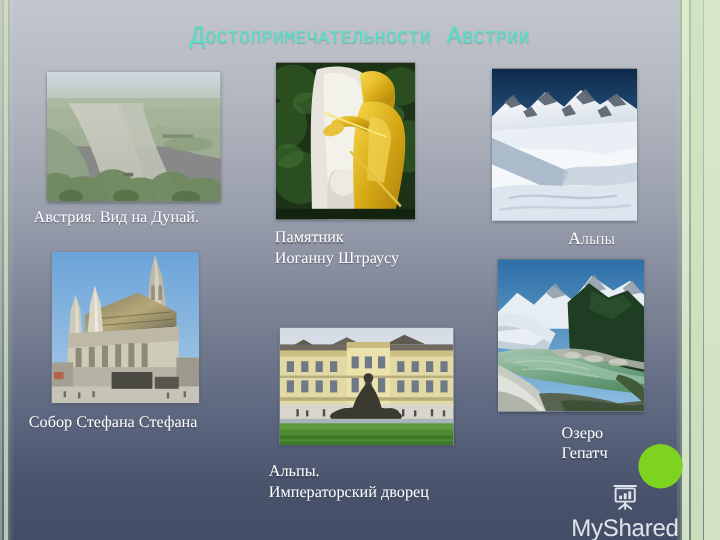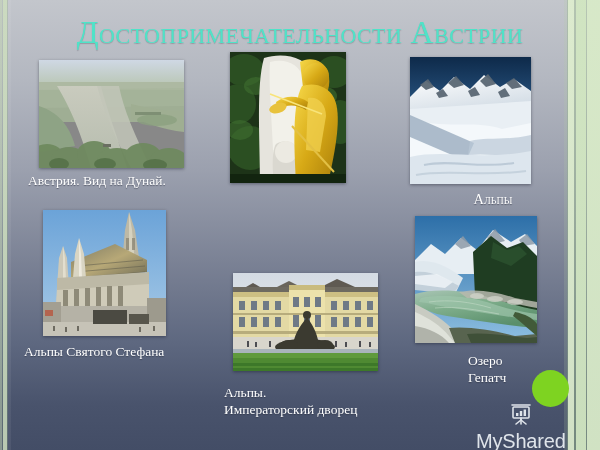--- a/index.html
+++ b/index.html
@@ -49,28 +49,29 @@
         rgba(170,198,155,0.5) 22px,
         rgba(170,198,155,0.5) 23px,
         rgba(216,234,200,0.95) 23px,
         rgba(216,234,200,0.95) 36px);
   }
 
   
   .title {
     position: absolute;
     left: 0; right: 0;
-    top: 14px;
+    top: 20px;
     text-align: center;
     color: #4fe3c8;
-    font-size: 32px;
+    font-size: 21px;
     font-variant: small-caps;
     letter-spacing: 0.4px;
     text-shadow: 0 1px 1px rgba(80,80,90,0.35);
     white-space: nowrap;
+    font-family: Liberation Mono, monospace;
   }
 
   
   .photo {
     position: absolute;
     overflow: hidden;
     box-shadow: 0 1px 3px rgba(20,25,40,0.45);
     background: #888;
   }
   .photo > svg { display: block; width: 100%; height: 100%; }
@@ -194,20 +195,22 @@
       <circle cx="86" cy="24" r="13" fill="url(#gold)"></circle>
       <path d="M72 34 C84 30 98 34 104 46 C112 62 106 96 98 131 L66 131 C64 96 62 52 72 34 Z" fill="url(#gold)"></path>
       <path d="M78 46 C88 44 96 52 96 64 L90 100 L76 98 Z" fill="#f0cf4e" opacity="0.8"></path>
       <path d="M46 50 C56 42 70 44 78 50 L76 58 C66 52 56 52 48 58 Z" fill="url(#gold)"></path>
       <ellipse cx="48" cy="56" rx="9" ry="5" fill="#e8c23c" transform="rotate(-18 48 56)"></ellipse>
       <path d="M40 42 L92 62" stroke="#f8e47a" stroke-width="1.6" fill="none"></path>
       <path d="M62 74 L104 120" stroke="#e3c044" stroke-width="2" fill="none"></path>
       <rect x="0" y="122" width="116" height="9" fill="#12240f"></rect>
     </svg>
   </div>
+  <div class="caption" style="left:229px; top:190px; width:160px;">Памятник
+Иоганну Штраусу</div>
 
   <div class="photo" style="left:410px; top:57px; width:121px; height:127px;">
     <svg viewBox="0 0 121 127" preserveAspectRatio="none">
       <defs>
         <linearGradient id="alp-sky" x1="0" y1="0" x2="0" y2="1">
           <stop offset="0" stop-color="#0e2a4a"></stop>
             <stop offset="1" stop-color="#27537f"></stop>
         </linearGradient>
         <linearGradient id="alp-snow" x1="0" y1="0" x2="0.4" y2="1">
           <stop offset="0" stop-color="#ffffff"></stop>
@@ -294,21 +297,21 @@
       <g fill="#6d6a60">
         <rect x="10" y="116" width="2" height="5"></rect>
         <rect x="22" y="117" width="2" height="5"></rect>
         <rect x="34" y="116" width="2" height="5"></rect>
         <rect x="96" y="117" width="2" height="5"></rect>
         <rect x="110" y="116" width="2" height="5"></rect>
       </g>
       <rect x="2" y="100" width="8" height="6" fill="#b8553d" opacity="0.8"></rect>
     </svg>
   </div>
-  <div class="caption" style="left:24px; top:344px; width:210px;">Альпы Святого Стефана</div>
+  <div class="caption" style="left:24px; top:344px; width:210px;">Собор Стефана Стефана</div>
 
   <div class="photo" style="left:233px; top:273px; width:145px; height:98px;">
     <svg viewBox="0 0 145 98" preserveAspectRatio="none">
       <defs>
         <linearGradient id="pal-sky" x1="0" y1="0" x2="0" y2="1">
           <stop offset="0" stop-color="#d4dbe3"></stop>
             <stop offset="1" stop-color="#eceff2"></stop>
         </linearGradient>
       </defs>
       <rect x="0" y="0" width="145" height="98" fill="url(#pal-sky)"></rect>

